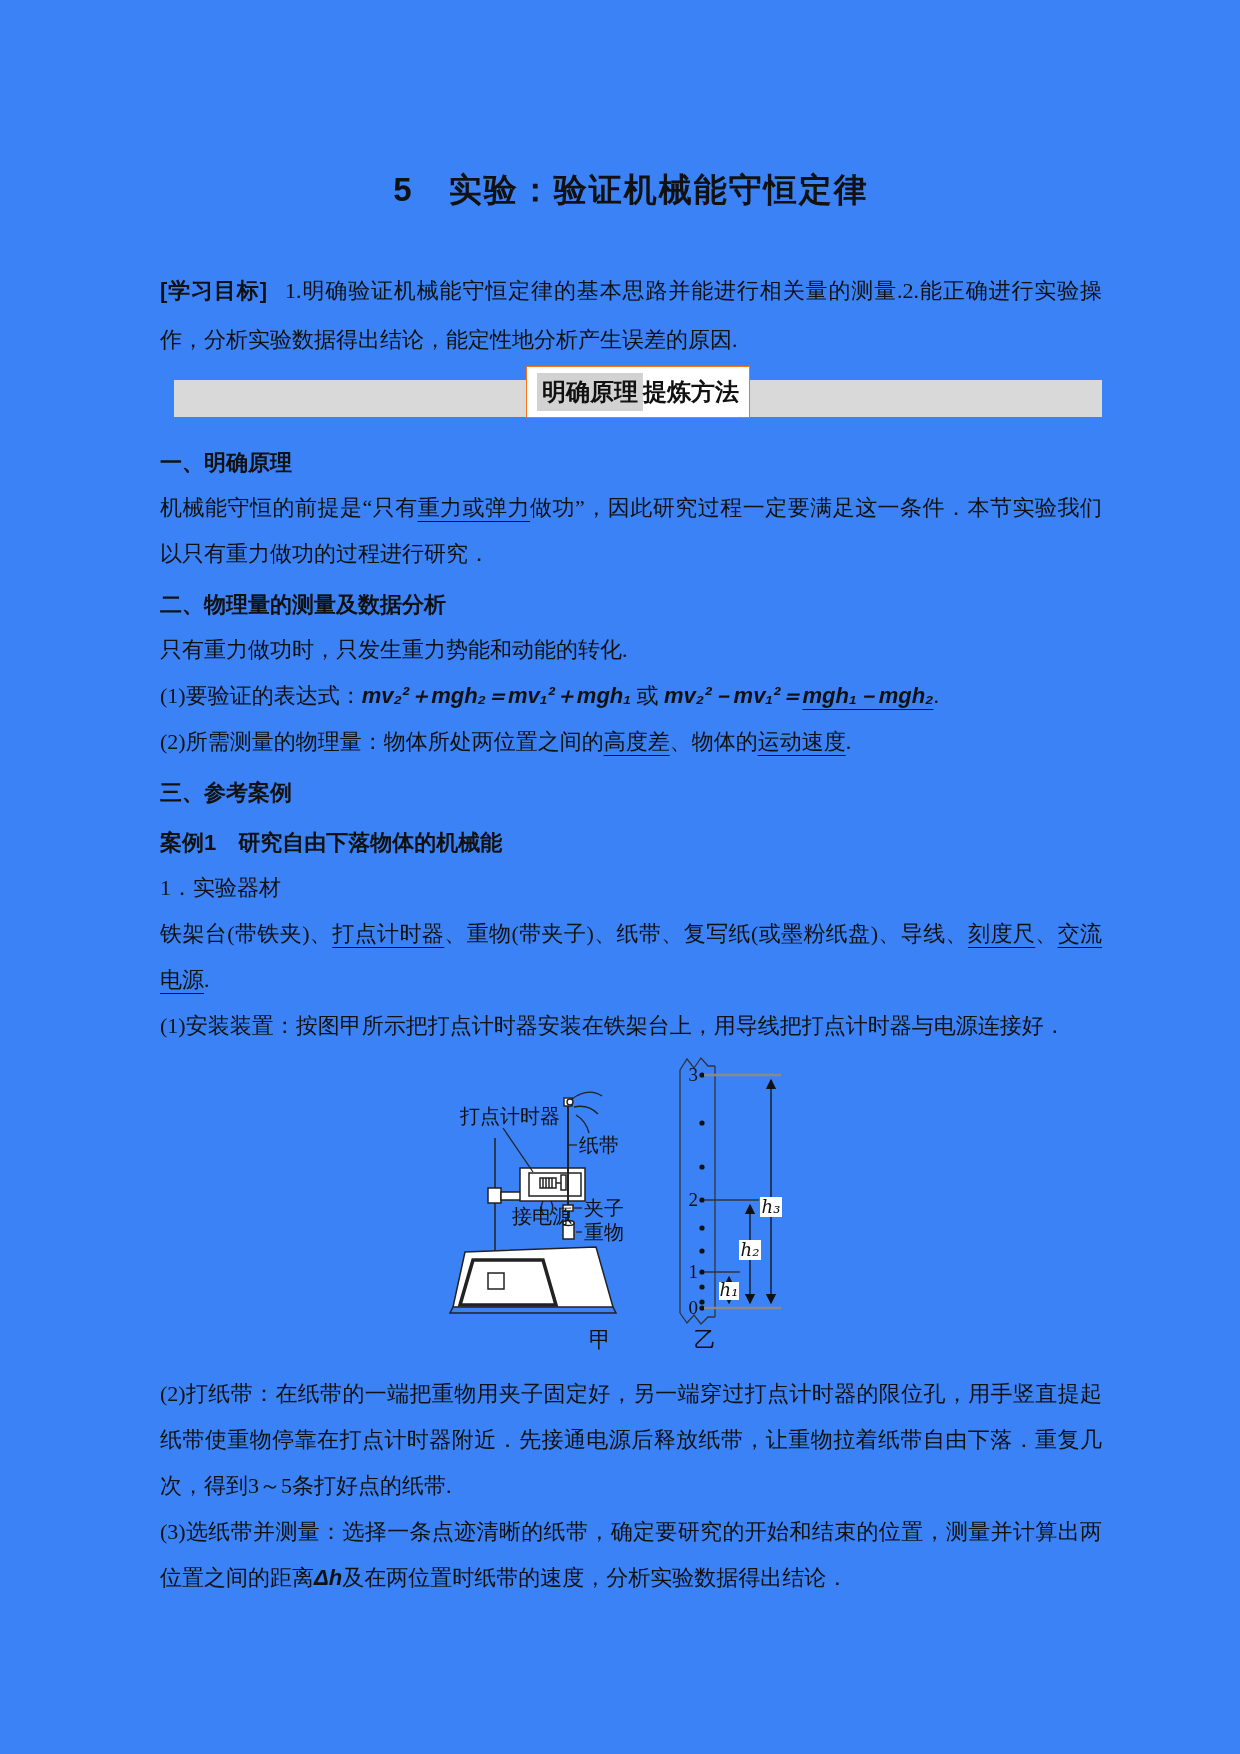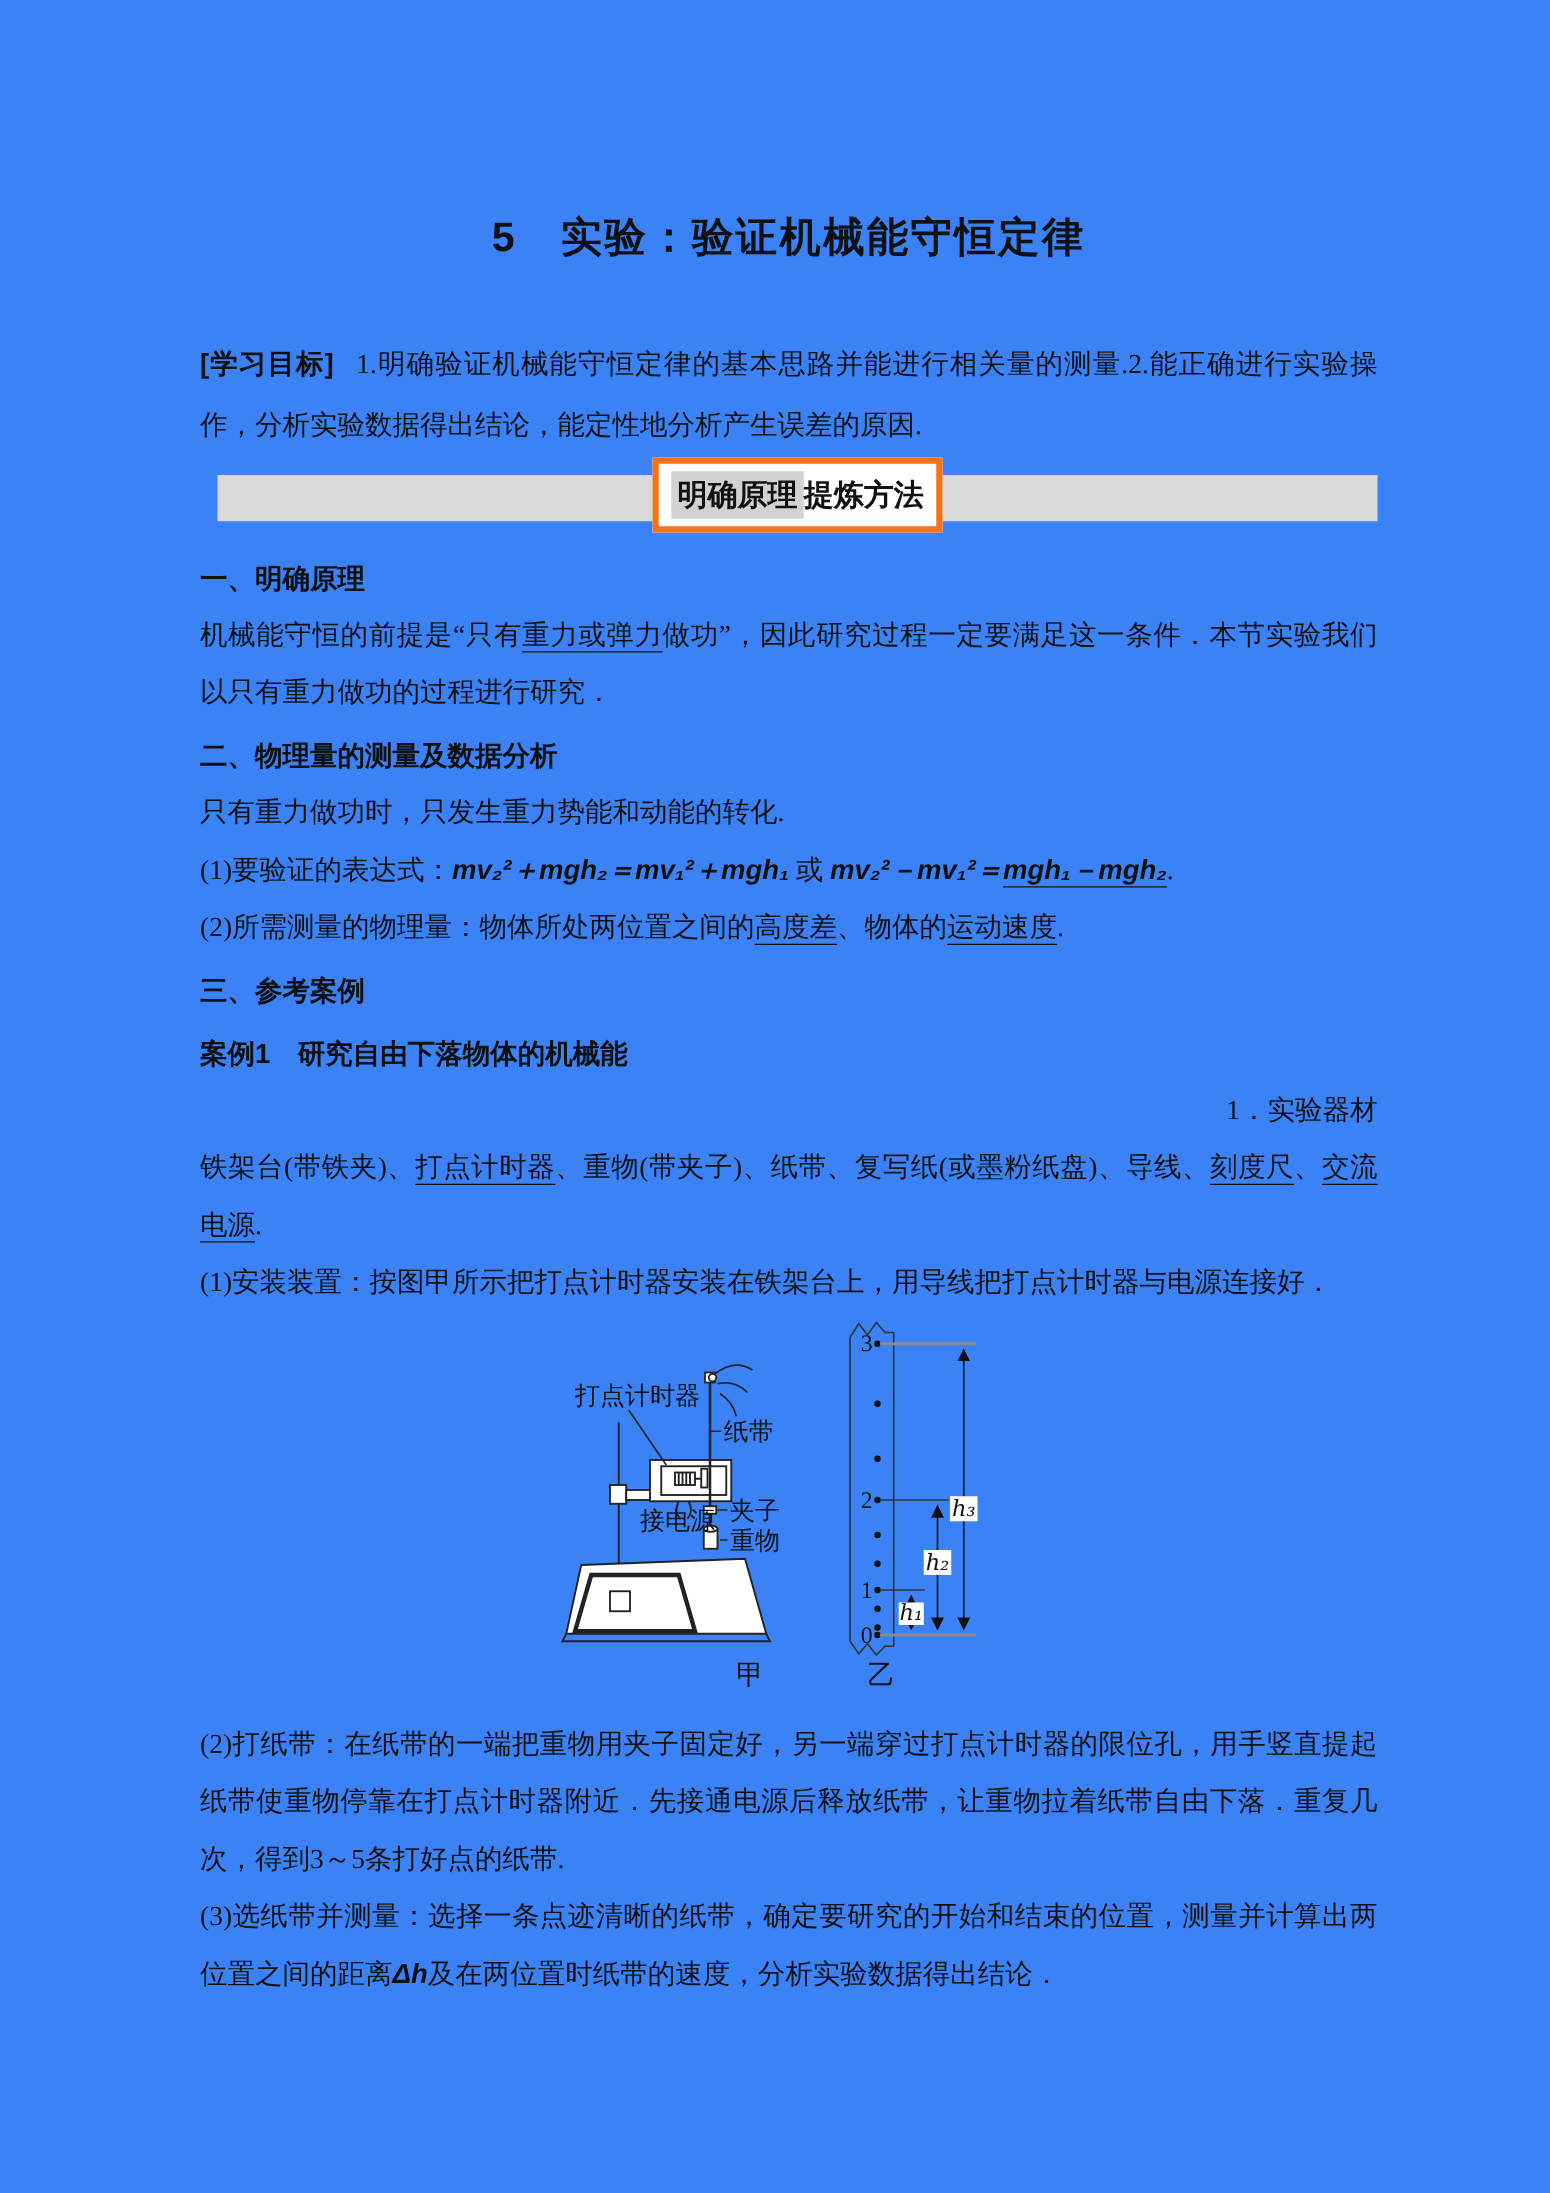--- a/index.html
+++ b/index.html
@@ -34,35 +34,35 @@
     font-family:Liberation Sans, sans-serif;
     font-weight:bold;
     margin-right:18px;
   }
 
   .banner { position:relative; height:37px; margin:16px 0 24px 14px; }
   .banner-bar { position:absolute; left:0; right:0; top:0; height:37px; background:#d9d9d9; }
   .banner-tab {
     position:absolute; left:50%; top:-14px; transform:translateX(-50%);
     height:50px; padding:0 10px;
-    background:#ffffff; border:5px solid #f97316;
+    background:#ffffff; border:1px solid #f97316;
     display:flex; align-items:center; 
     font-family:"Liberation Sans","DejaVu Sans",sans-serif;
     font-weight:bold; font-size:24px; white-space:nowrap;
   }
   .tab-hl { background:#d2d2d2; padding:3px 5px; }
 
   .h2 {
     margin:6px 0 0 0;
     font-family:"Liberation Sans","DejaVu Sans",sans-serif;
     font-weight:bold;
     font-size:22px;
     line-height:44px;
   }
-  .sub { font-size:22px; line-height:46px; margin:0;text-align:right; }
+  .sub { font-size:22px; line-height:46px; margin:0; }
 
   .u { text-decoration:underline; text-underline-offset:6px; text-decoration-thickness:1px;margin-top:24px; }
   .math {
     font-family:Liberation Sans, sans-serif;
     font-style:italic; font-weight:bold;
   }
 
   .figure { width:360px; height:302px; margin:6px 0 10px 288px; }
   .fig-label { font-family:"Liberation Serif","DejaVu Serif",serif; font-size:20px; fill:#111; }
   .fig-num   { font-family:"Liberation Serif","DejaVu Serif",serif; font-size:19px; fill:#111; }

